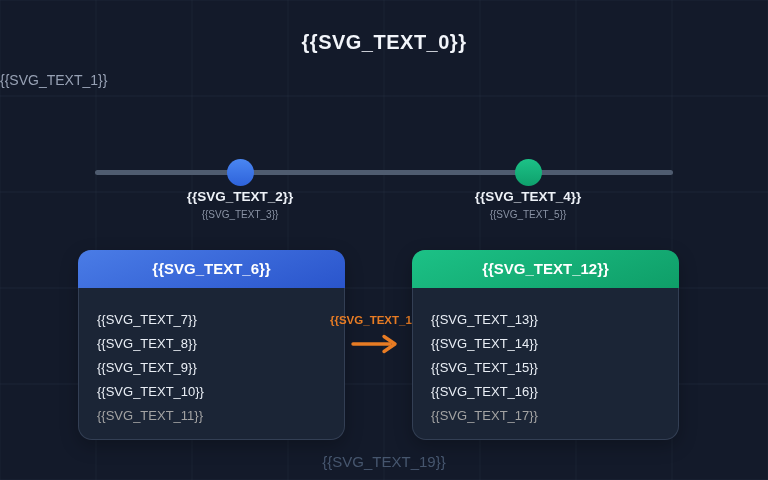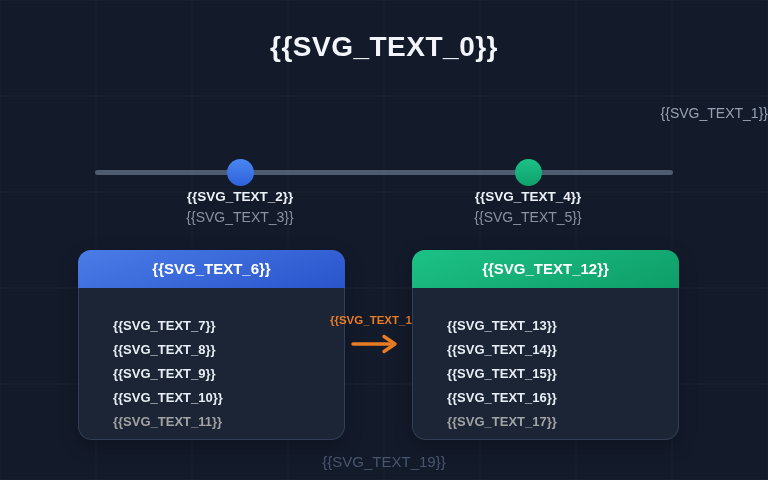--- a/index.html
+++ b/index.html
@@ -24,33 +24,32 @@
     background-size: 96px 96px;
     background-position: -0.5px -0.5px;
     pointer-events: none;
   }
   .title {
     position: absolute;
     left: 0; right: 0;
     top: 31px;
     margin: 0;
     text-align: center;
-    font-size: 28px;
+    font-size: 20px;
     font-weight: bold;
     letter-spacing: 0.5px;
     color: #f2f5fa;
   }
   .subtitle {
     position: absolute;
     left: 0; right: 0;
     top: 72px;
-    text-align: right;
+    text-align: left;
     font-size: 14px;
     color: #97a1b4;
-    margin-top: 33px;
   }
   .timeline-line {
     position: absolute;
     left: 95px;
     top: 170px;
     width: 578px;
     height: 5px;
     border-radius: 3px;
     background: #4f5c70;
   }
@@ -77,21 +76,21 @@
   }
   .milestone-1 { left: 130px; }
   .milestone-2 { left: 418px; }
   .m-label {
     font-size: 13.5px;
     font-weight: bold;
     color: #eef2f8;
     margin-bottom: 5px;
   }
   .m-sublabel {
-    font-size: 14px;
+    font-size: 10px;
     color: #8a93a5;
   }
   .card {
     position: absolute;
     top: 250px;
     width: 267px;
     height: 190px;
     background: #1b2536;
     border: 1px solid rgba(150,172,204,0.20);
     border-radius: 14px;
@@ -111,23 +110,22 @@
     margin: -1px -1px 10px -1px;
   }
   .header-blue {
     background: linear-gradient(160deg, #4a7ce6 0%, #2a55cc 100%);
   }
   .header-green {
     background: linear-gradient(160deg, #1cc186 0%, #0f9e68 100%);
   }
   .card-items {
     list-style: none;
-    margin: 16px;
+    margin: 0;
     padding: 10px 30px 0 18px;
-    font-weight: bold;
   }
   .card-items li {
     height: 24px;
     line-height: 24px;
     font-size: 13px;
     color: #e9eef5;
     white-space: nowrap;
   }
   .card-items li.dim {
     color: #a3a3a3;

